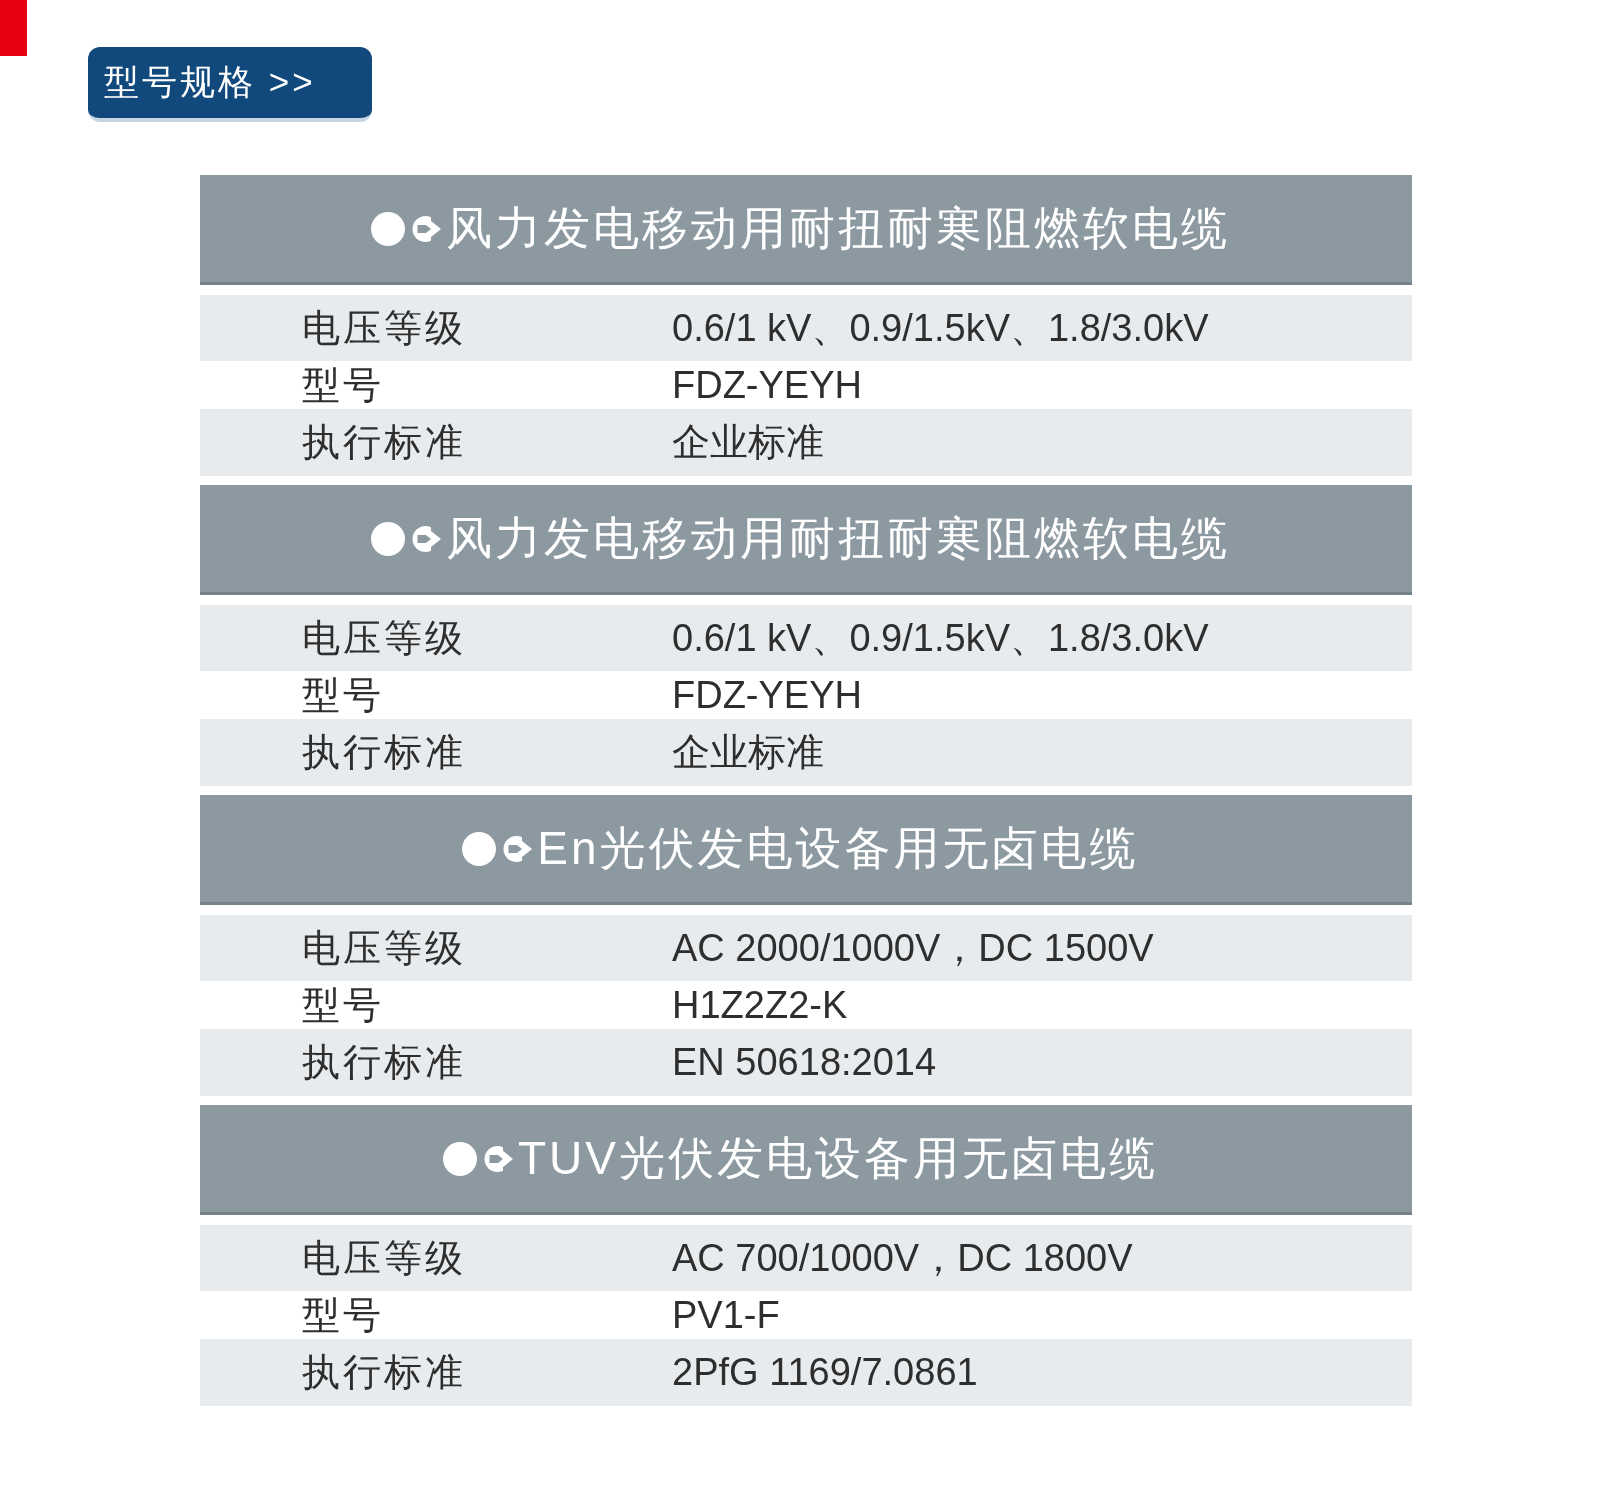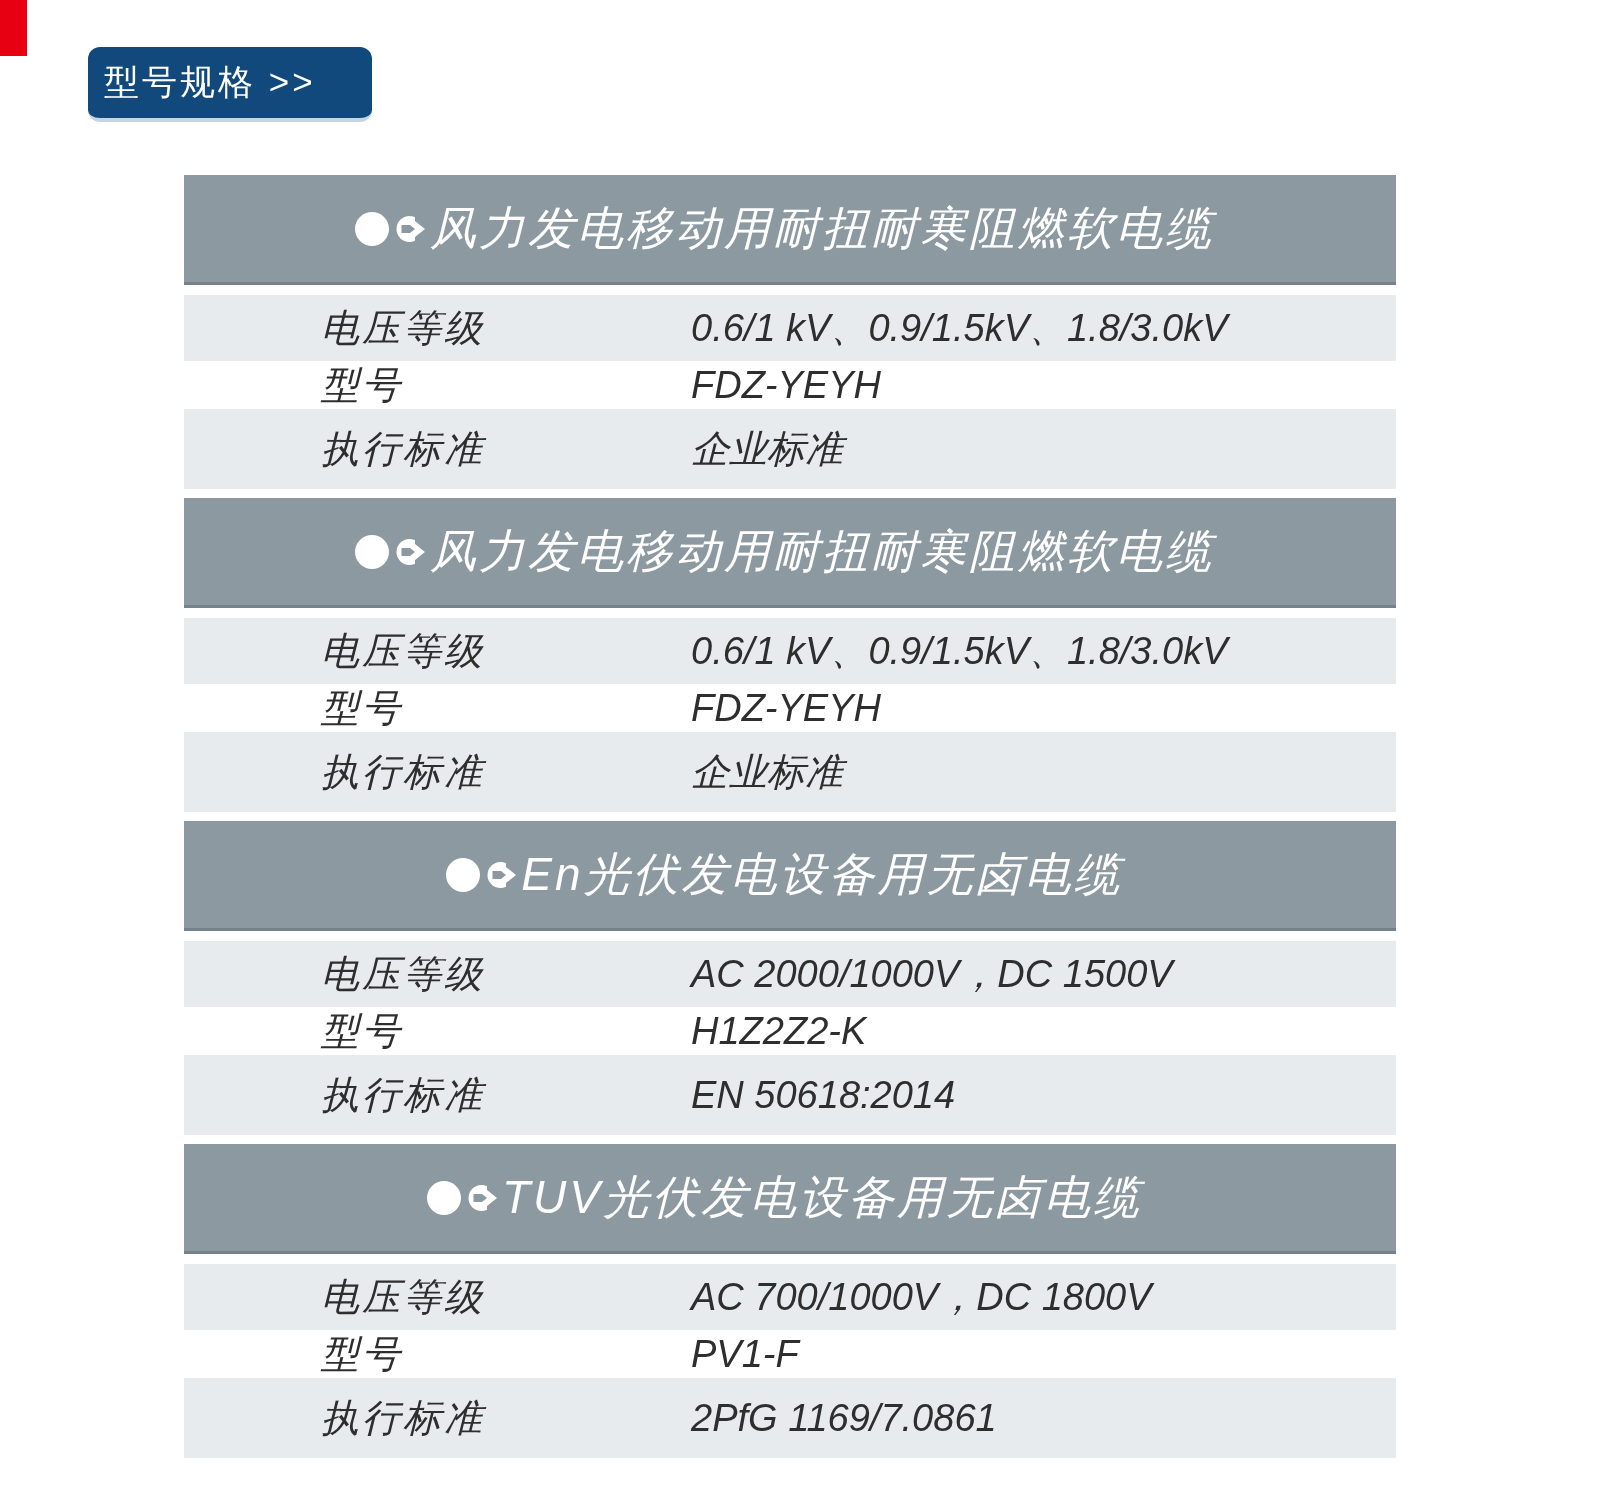--- a/index.html
+++ b/index.html
@@ -22,21 +22,21 @@
     background:var(--badge-blue,#11497d);
     border-bottom:4px solid var(--badge-underline,#c6d5e3);
     display:flex;align-items:center;
     padding-left:16px;
     border-radius:12px;
   }
   .badge span{
     color:#ffffff;font-size:35px;letter-spacing:3px;white-space:nowrap;
   }
   .content{
-    position:absolute;left:184px;top:175px;width:1212px;font-style:italic;
+    position:absolute;left:200px;top:175px;width:1212px;
   }
   section.spec{margin-bottom:9px;}
   .spec-header{
     position:relative;
     height:107px;
     background:var(--header-gray,#8c99a1);
     border-bottom:3px solid var(--header-edge,#75828a);
     display:flex;align-items:center;justify-content:center;
     margin-bottom:10px;
   }
@@ -51,27 +51,27 @@
     background:#ffffff;
     margin-left:-11px;
     flex:0 0 auto;
   }
   .arrow{
     width:34px;height:34px;margin-left:7px;
     flex:0 0 auto;display:block;
   }
   .row{
     display:flex;align-items:center;
-    font-size:38px;color:var(--text-dark,#2e2e2e);padding-left:35px;
+    font-size:38px;color:var(--text-dark,#2e2e2e);
   }
   .row.gray{background:var(--row-gray,#e8ebed);}
   .row.white{background:#ffffff;}
   .row.h1{height:66px;}
   .row.h2{height:48px;}
-  .row.h3{height:80px;}
+  .row.h3{height:67px;}
   .lbl{
     margin-left:102px;
     width:370px;
     letter-spacing:3px;
     flex:0 0 auto;
     white-space:nowrap;
   }
   .val{white-space:nowrap;}
 </style>
 </head>

